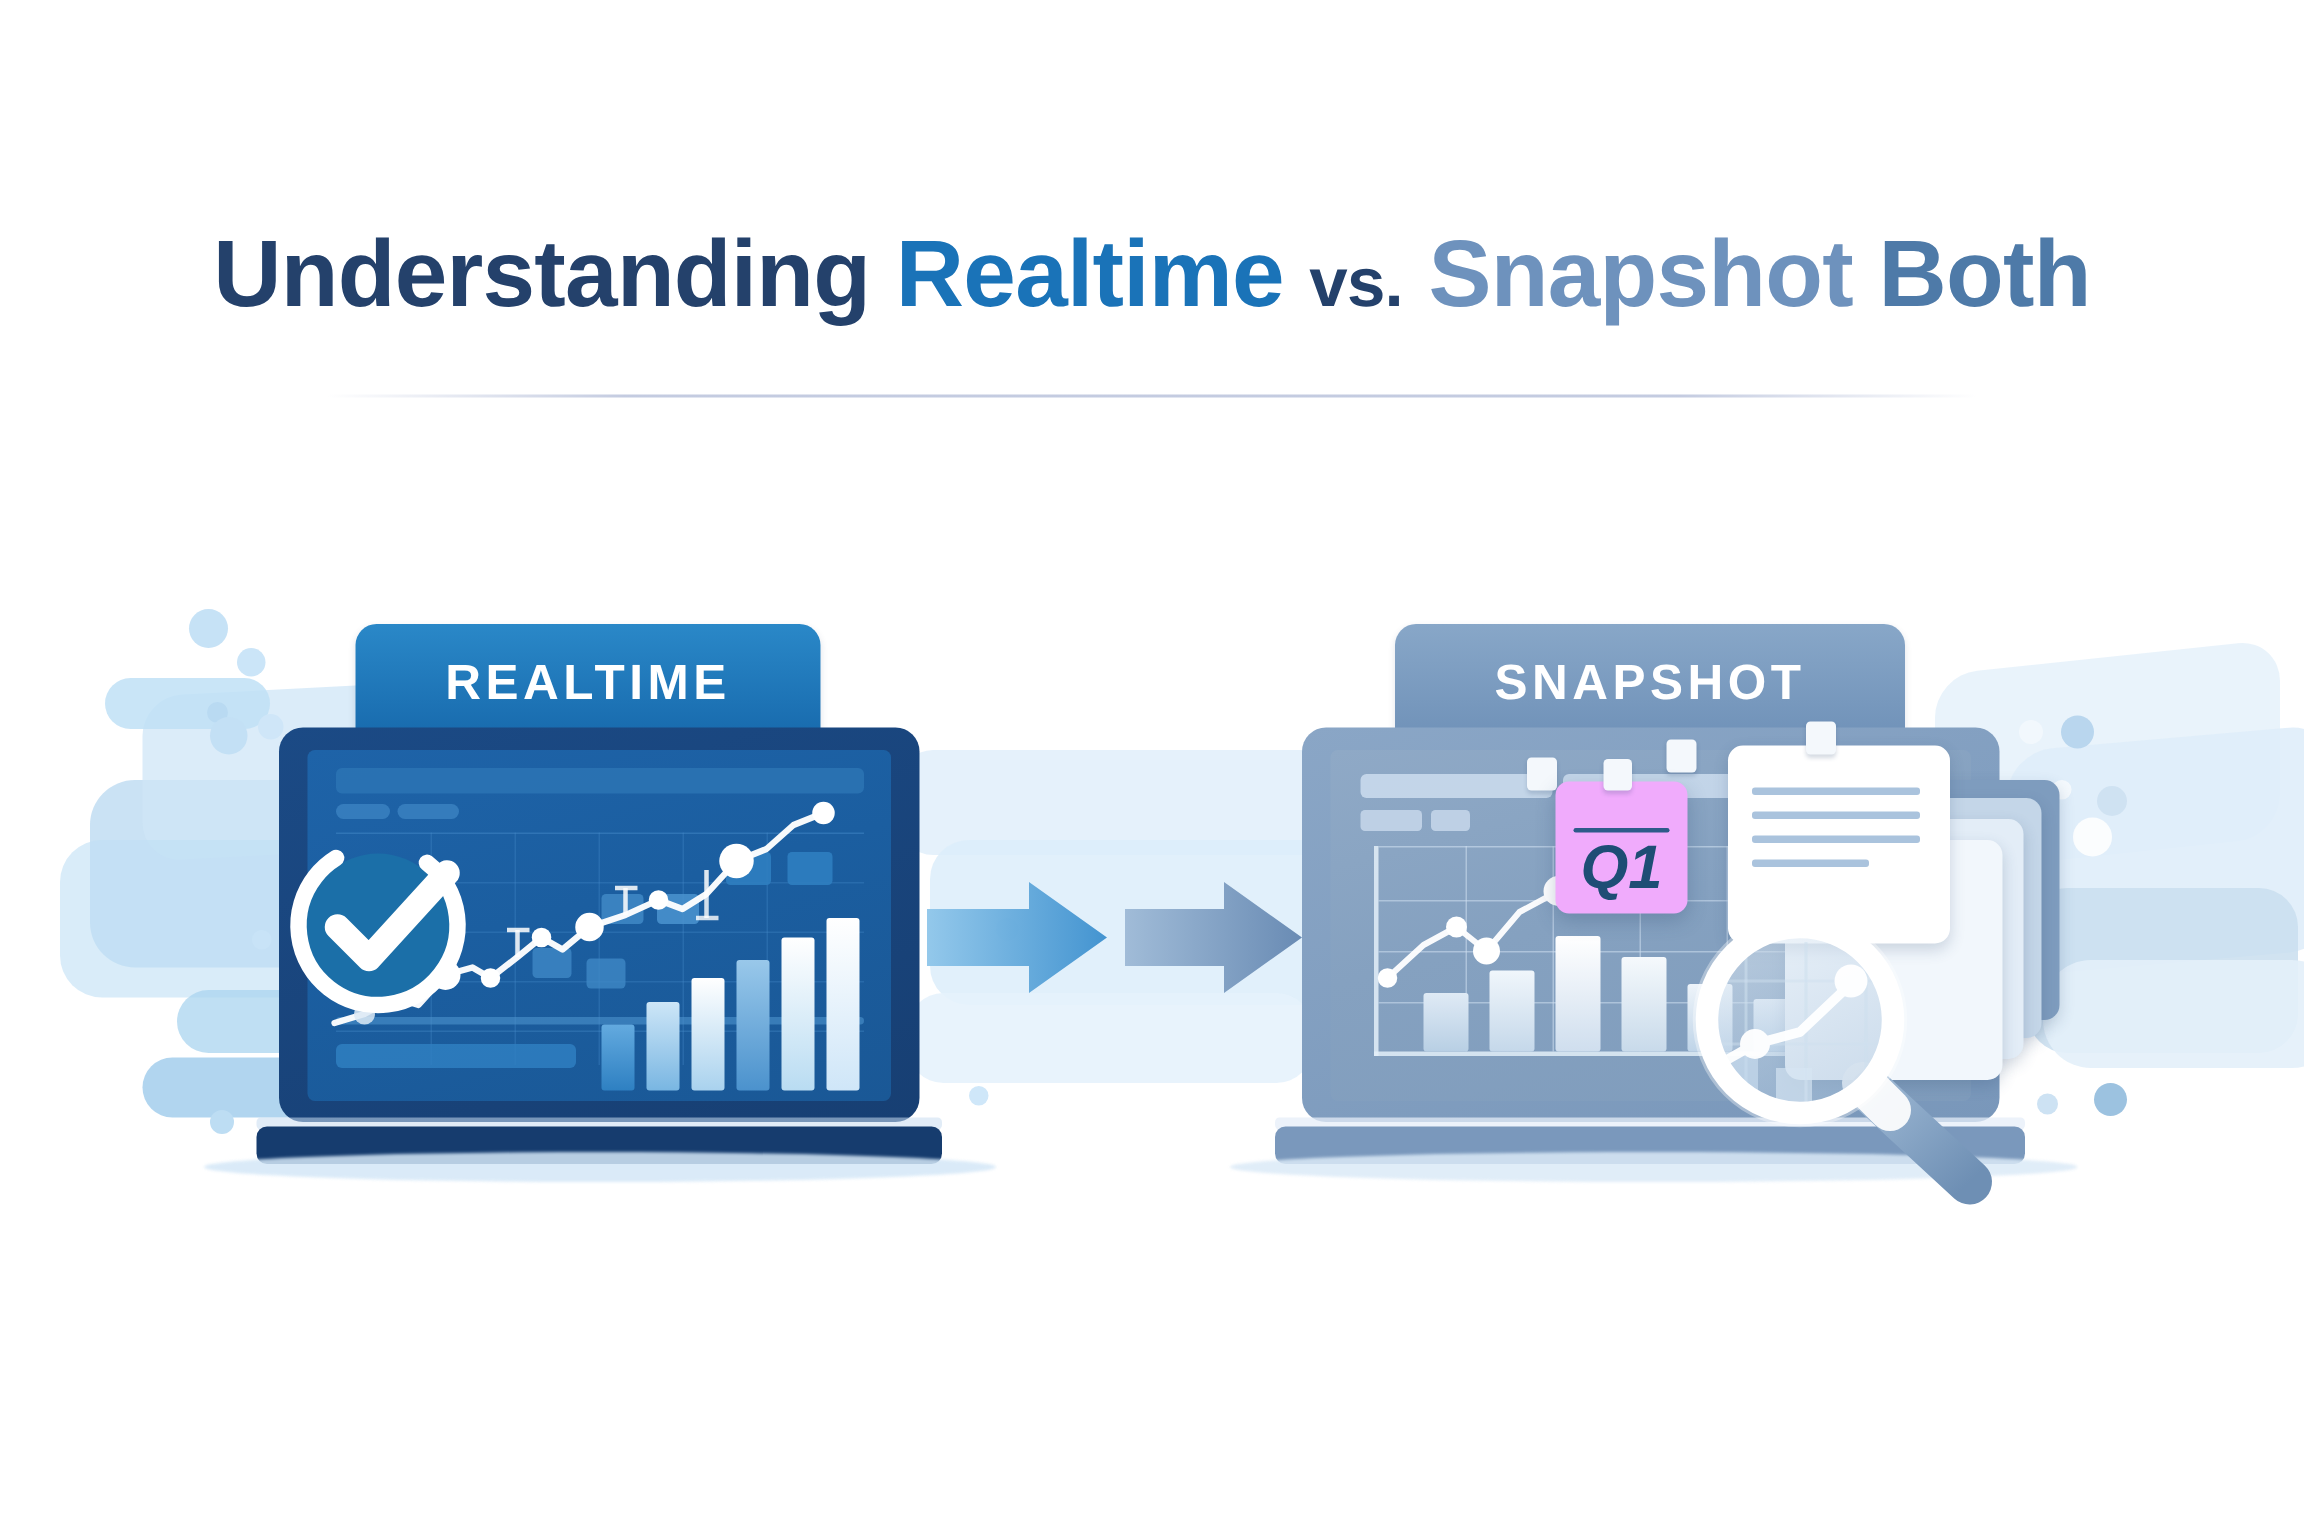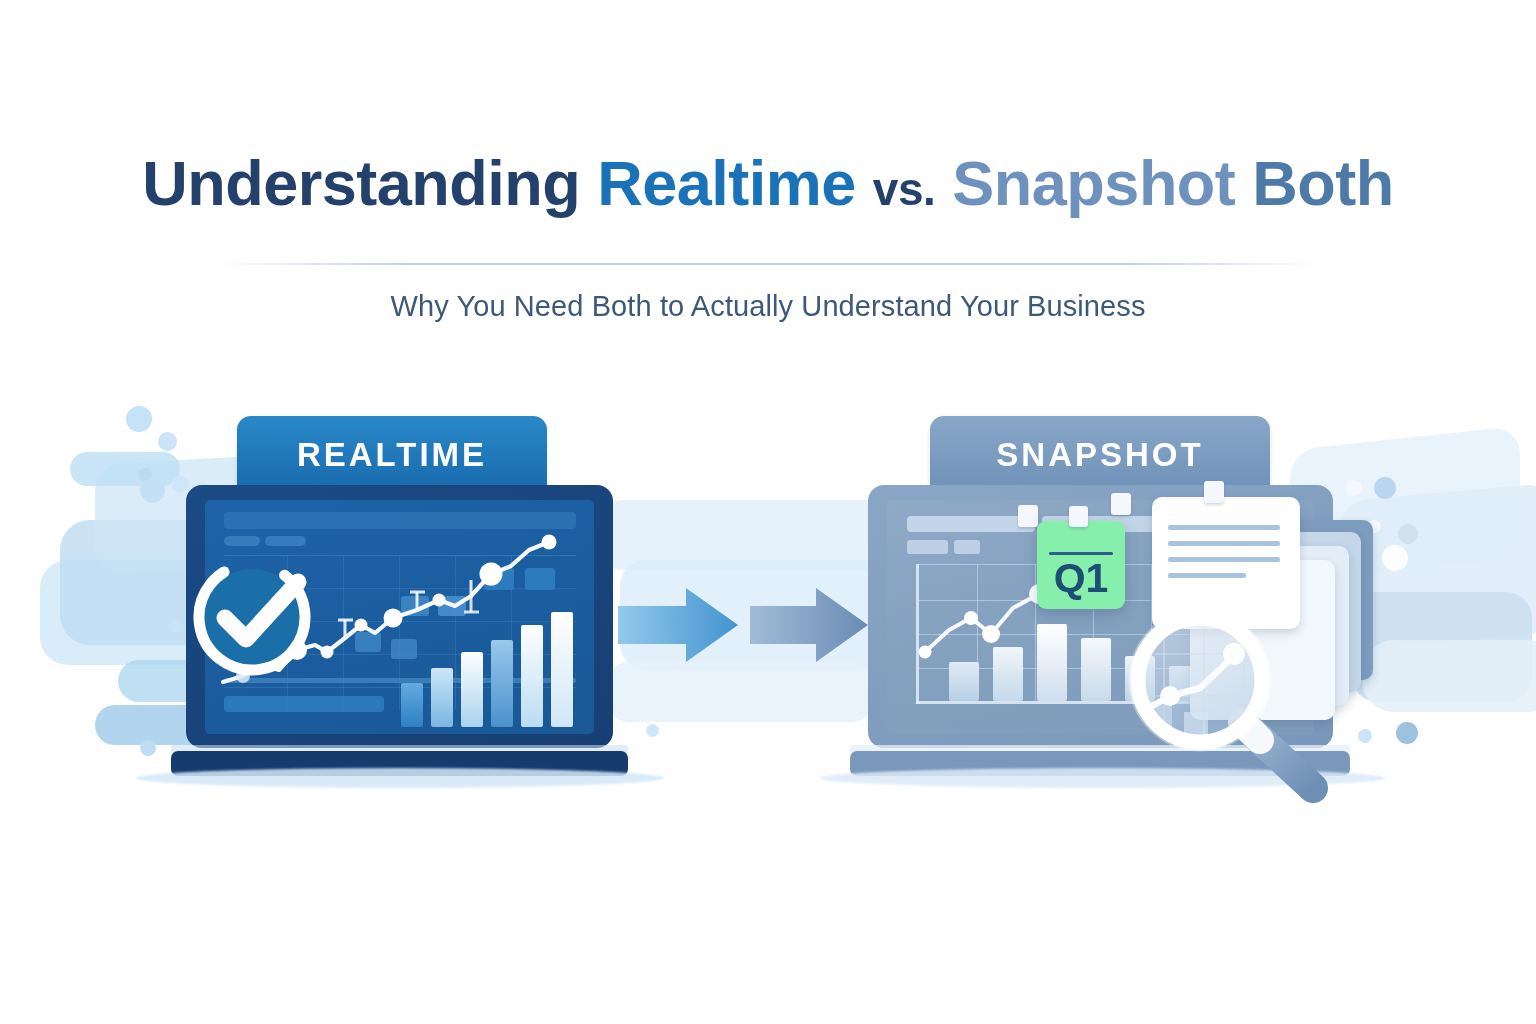--- a/index.html
+++ b/index.html
@@ -73,23 +73,23 @@
 
   .axis{position:absolute;}
 
   
   .checkwrap{position:absolute;}
   
   .magwrap{position:absolute;}
 
   
   .calcard{
-    position:absolute;background:#86efac;border-radius:9px;
+    position:absolute;background:#f0abfc;border-radius:9px;
     box-shadow:0 5px 13px rgba(40,70,110,.26);
-    display:flex;align-items:flex-end;justify-content:center;
+    display:flex;align-items:flex-end;justify-content:center;font-style:italic;
   }
   .caltab{position:absolute;background:#f4f8fc;border-radius:3px;box-shadow:0 2px 3px rgba(40,70,110,.2);}
   .calrule{position:absolute;height:3px;background:#2d5b8a;border-radius:2px;}
   .callabel{
     font-size:41px;font-weight:700;color:#1e4d75;line-height:1;
     font-family:"Liberation Sans", sans-serif;
   }
 
   
   .doccard{position:absolute;border-radius:10px;box-shadow:0 4px 10px rgba(40,70,110,.2);}
@@ -140,21 +140,20 @@
 
   <div class="header">
     <div class="title">
       <span class="t-understanding">Understanding</span>
       <span class="t-realtime">Realtime</span>
       <span class="t-vs">vs.</span>
       <span class="t-snapshot">Snapshot</span>
       <span class="t-data">Both</span>
     </div>
     <div class="divider"></div>
-    <div class="subtitle">Why You Need Both to Actually Understand Your Business</div>
   </div>
 
   <div class="panel" style="left:0;top:0;width:700px;height:1024px;">
 
     <div class="banner rt" style="left:237px;top:416px;width:310px;height:78px;">
       <span>REALTIME</span>
     </div>
 
     <div class="lid rt" style="left:186px;top:485px;width:427px;height:263px;"></div>
 

